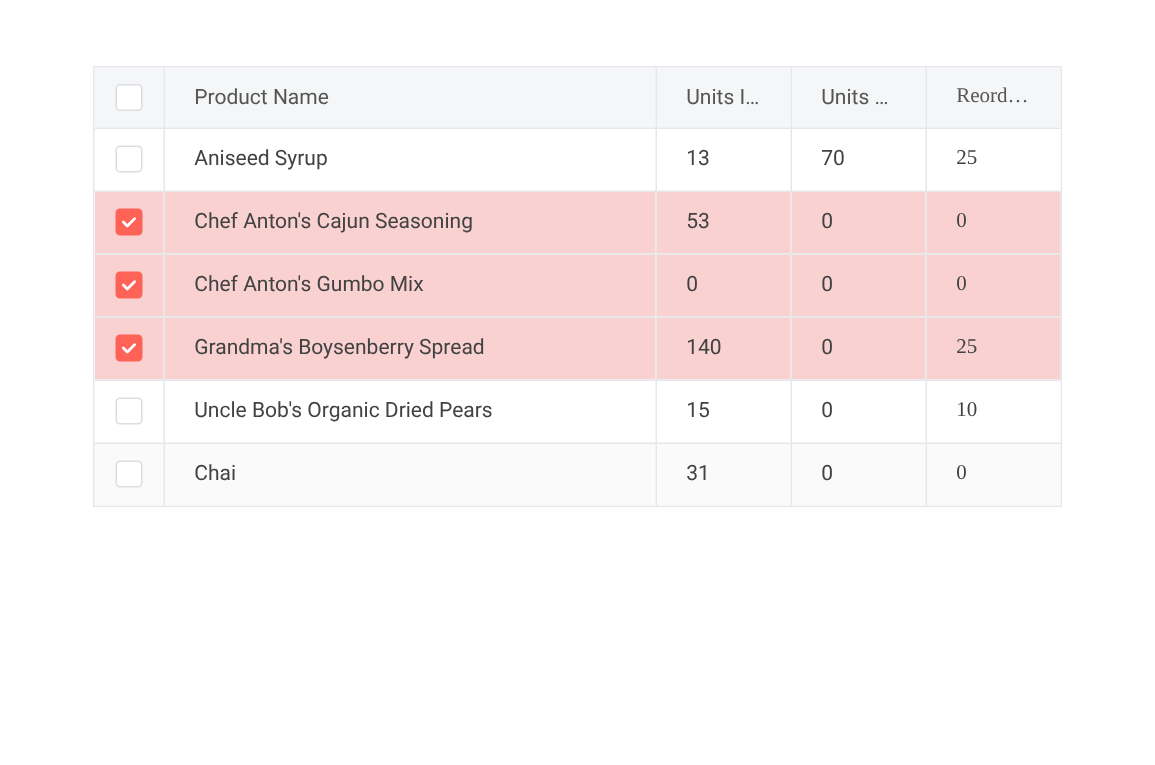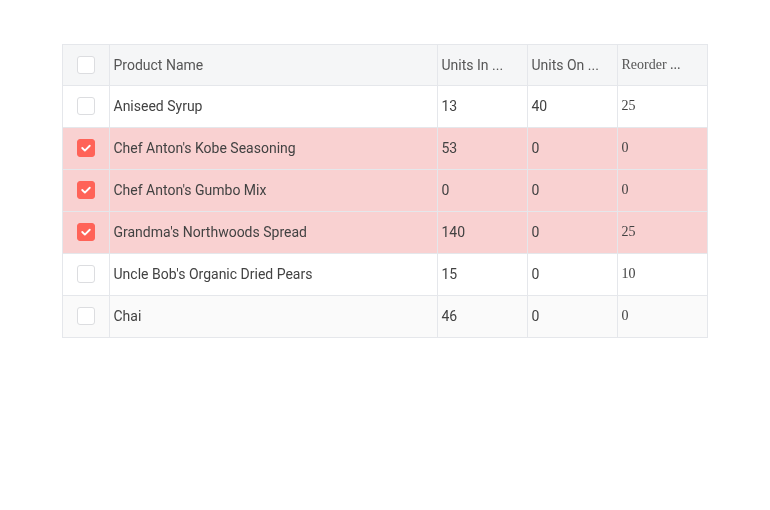--- a/index.html
+++ b/index.html
@@ -17,21 +17,21 @@
       width: 100%;
     }
     table {
       border-collapse: collapse;
       width: 100%;
       table-layout: fixed;
     }
     th, td {
       border-right: 1px solid #e5e7eb;
       border-bottom: 1px solid #e5e7eb;
-      padding: 0 4px;
+      padding: 0 20px;
       text-align: left;
       overflow: hidden;
       text-overflow: ellipsis;
       white-space: nowrap;
       height: 42px;
       vertical-align: middle;
     }
     th:last-child, td:last-child { border-right: none; font-family: Liberation Serif, serif; }
     tbody tr:last-child td { border-bottom: none; }
     thead th {
@@ -94,30 +94,30 @@
         <th>Units In ...</th>
         <th>Units On ...</th>
         <th>Reorder ...</th>
       </tr>
     </thead>
     <tbody id="grid-body">
         <tr>
           <td class="col-check"><span class="chk"></span></td>
           <td>Aniseed Syrup</td>
           <td>13</td>
-          <td>40</td>
+          <td>70</td>
           <td>25</td>
         </tr>
         <tr class="selected">
           <td class="col-check"><span class="chk checked">
               <svg viewBox="0 0 16 16">
                 <path d="M3 8 L6.5 11.5 L13 5"></path>
               </svg>
             </span></td>
-          <td>Chef Anton's Kobe Seasoning</td>
+          <td>Chef Anton's Cajun Seasoning</td>
           <td>53</td>
           <td>0</td>
           <td>0</td>
         </tr>
         <tr class="selected">
           <td class="col-check"><span class="chk checked">
               <svg viewBox="0 0 16 16">
                 <path d="M3 8 L6.5 11.5 L13 5"></path>
               </svg>
             </span></td>
@@ -125,34 +125,34 @@
           <td>0</td>
           <td>0</td>
           <td>0</td>
         </tr>
         <tr class="selected">
           <td class="col-check"><span class="chk checked">
               <svg viewBox="0 0 16 16">
                 <path d="M3 8 L6.5 11.5 L13 5"></path>
               </svg>
             </span></td>
-          <td>Grandma's Northwoods Spread</td>
+          <td>Grandma's Boysenberry Spread</td>
           <td>140</td>
           <td>0</td>
           <td>25</td>
         </tr>
         <tr>
           <td class="col-check"><span class="chk"></span></td>
           <td>Uncle Bob's Organic Dried Pears</td>
           <td>15</td>
           <td>0</td>
           <td>10</td>
         </tr>
         <tr>
           <td class="col-check"><span class="chk"></span></td>
           <td>Chai</td>
-          <td>46</td>
+          <td>31</td>
           <td>0</td>
           <td>0</td>
         </tr>
       </tbody>
   </table>
 </div>
 
 </body></html>

